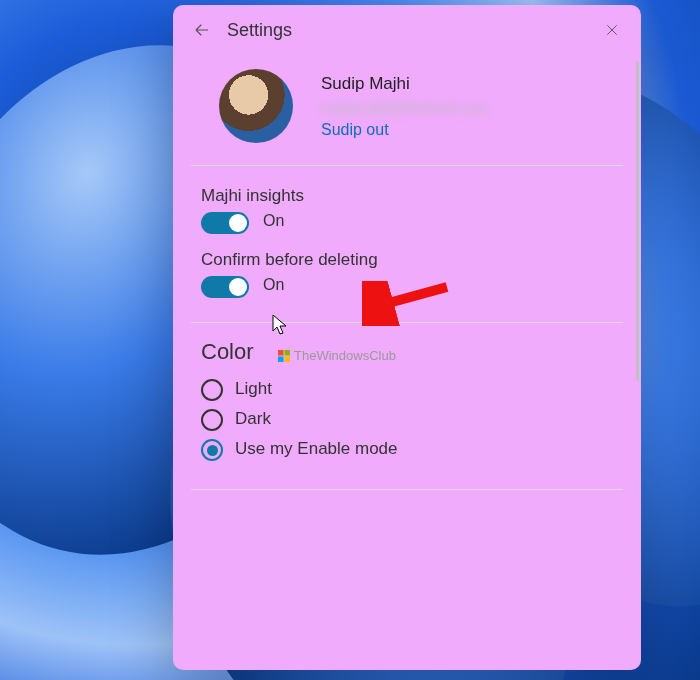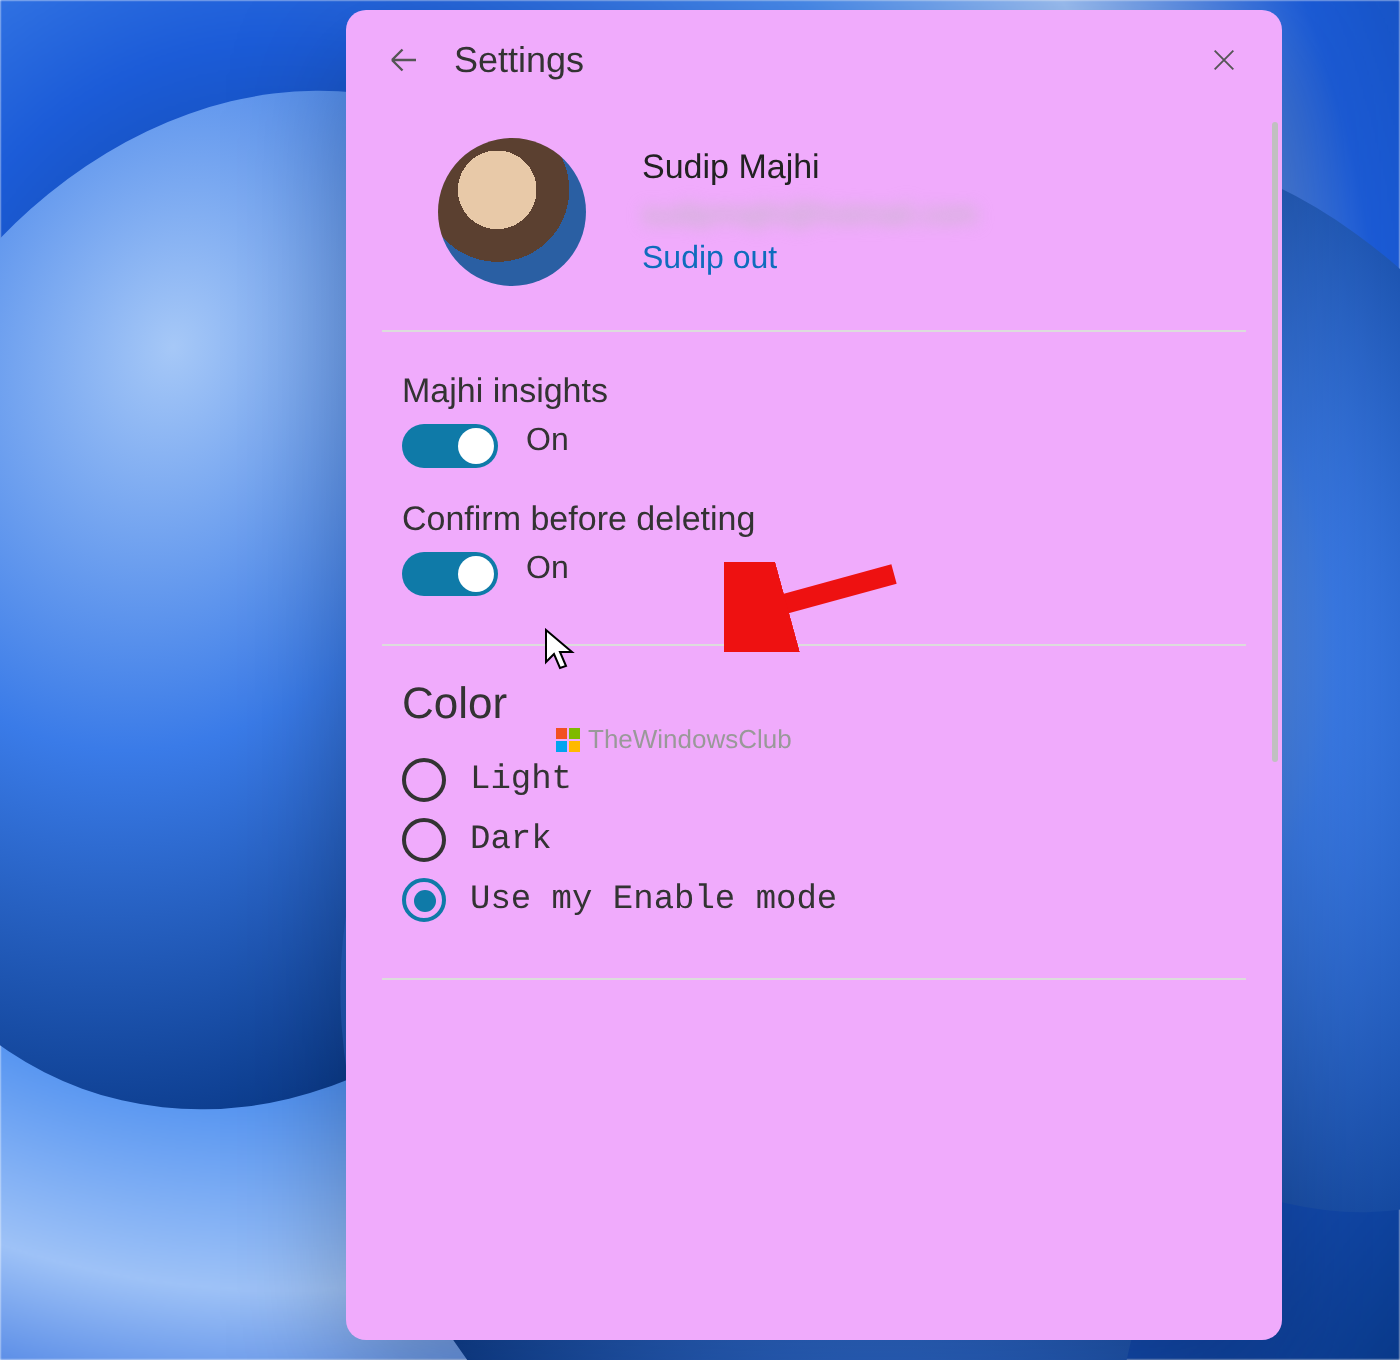--- a/index.html
+++ b/index.html
@@ -57,30 +57,30 @@
   .toggle-row { display:flex; margin-bottom:16px; }
   .toggle {
     width:48px; height:22px; border-radius:11px; background:#0f7aa8;
     position:relative; cursor:pointer;
   }
   .toggle .knob {
     position:absolute; right:2px; top:2px; width:18px; height:18px;
     background:#fff; border-radius:50%;
   }
   .toggle-state { font-size:16px; color:#333; margin-left:14px; }
-  .radio-row { display:flex; align-items:center; margin:8px 0; cursor:pointer;font-family:Liberation Mono, monospace; }
+  .radio-row { display:flex; margin:8px 0; cursor:pointer; }
   .radio {
     width:22px; height:22px; border:2px solid #333; border-radius:50%;
     display:flex; align-items:center; justify-content:center;
   }
   .radio.selected { border-color:#0f7aa8; }
   .radio .dot { width:11px; height:11px; background:#0f7aa8; border-radius:50%; }
   .radio-label { font-size:17px; color:#333; margin-left:12px; }
   .watermark {
-    position:absolute; left:278px; top:362px;
+    position:absolute; left:278px; top:348px;
     font-size:13px; color:#999; display:flex; align-items:center; gap:4px;
     pointer-events:none;
   }
   .wm-icon { width:12px; height:12px; }
   .arrow {
     position:absolute; left:362px; top:281px; pointer-events:none;
   }
   .cursor {
     position:absolute; left:272px; top:314px; pointer-events:none;
   }

